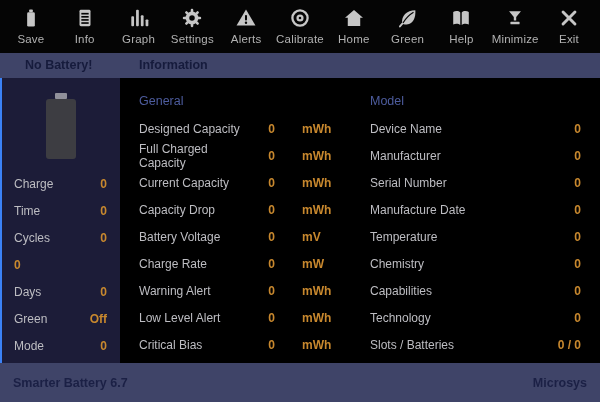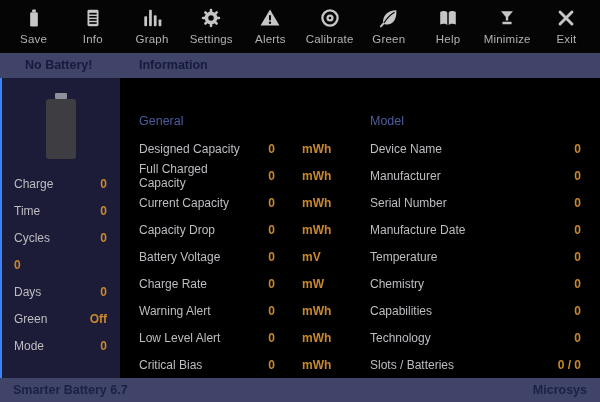--- a/index.html
+++ b/index.html
@@ -30,33 +30,33 @@
   .body { flex:1; display:flex; background:#000; min-height:0; }
   .sidebar { width:120px; flex:none; background:#1c1c38; border-left:2px solid #3b82f6; display:flex; flex-direction:column; }
   .batt { margin:15px auto 0; }
   .batt .cap { width:12px; height:6px; background:#90909a; margin:0 auto; border-radius:1px; }
   .batt .bod { width:30px; height:60px; background:#3d3d42; border-radius:3px; }
   .stats { margin-top:11px; }
   .stat { height:27px; display:flex; align-items:center; padding:0 13px 0 12px; }
   .stat .slabel { flex:1; font-size:12px; color:#bdbdc2; }
   .stat .svalue { font-size:12px; font-weight:700; color:#c8882e; }
 
-  .main { flex:1; display:flex; padding:10px 12px 0 19px; align-items:flex-end; }
+  .main { flex:1; display:flex; padding:10px 12px 0 19px; align-items:flex-start; }
   .col-general { width:199px; }
   .col-model { width:211px; margin-left:32px; }
   .sechead { height:27px; line-height:27px; font-size:12.5px; color:#4d5c9e; }
   .row { height:27px; display:flex; align-items:center; }
   .row .rlabel { flex:1; font-size:12px; color:#bdbdc2; }
   .row .rvalue { font-size:12px; font-weight:700; color:#c8882e; text-align:right; }
   .col-general .rvalue { width:22px; flex:none; }
   .col-general .runit { width:36px; flex:none; margin-left:27px; font-size:12px; font-weight:700; color:#c8882e; }
   .col-model .rvalue { min-width:42px; }
 
   
-  .statusbar { height:24px; background:#3f4468; flex:none; display:flex; align-items:center; justify-content:space-between; padding:0 13px; }
+  .statusbar { height:39px; background:#3f4468; flex:none; display:flex; align-items:center; justify-content:space-between; padding:0 13px; }
   .statusbar span { font-size:12.5px; font-weight:700; color:#1b2045; }
 </style>
 </head>
 <body>
 
 <div class="app">
 
   <div class="toolbar">
 
     <div class="tool">
@@ -113,20 +113,26 @@
 
     <div class="tool">
       <svg viewBox="0 0 24 24">
         <circle class="ic-stroke" cx="12" cy="12" r="8.3" stroke-width="2.5"></circle>
         <circle class="ic" cx="12" cy="12" r="3.9"></circle>
         <circle class="ic-dark" cx="12" cy="12" r="1.4"></circle>
       </svg>
       <span class="tlabel">Calibrate</span>
     </div>
 
+    <div class="tool">
+      <svg viewBox="0 0 24 24">
+        <path class="ic" d="M12 3.2 L21.8 11.8 H18.8 V20.8 H5.2 V11.8 H2.2 Z"></path>
+      </svg>
+      <span class="tlabel">Home</span>
+    </div>
 
     <div class="tool">
       <svg viewBox="0 0 24 24">
         <path d="M3.2 21.2 L7 16.8" stroke="#c6c6c6" stroke-width="2" fill="none" stroke-linecap="round"></path>
         <path class="ic" d="M20 3.5 C10.5 4 4.4 9 5.7 18.2 C6.8 18.8 8.7 19.2 10.6 19 C18 18.2 20.6 11 20 3.5 Z"></path>
         <path d="M6.5 17.5 C9.5 12.5 13.5 8.5 18 5.8" stroke="#050505" stroke-width="1.3" fill="none"></path>
       </svg>
       <span class="tlabel">Green</span>
     </div>
 

